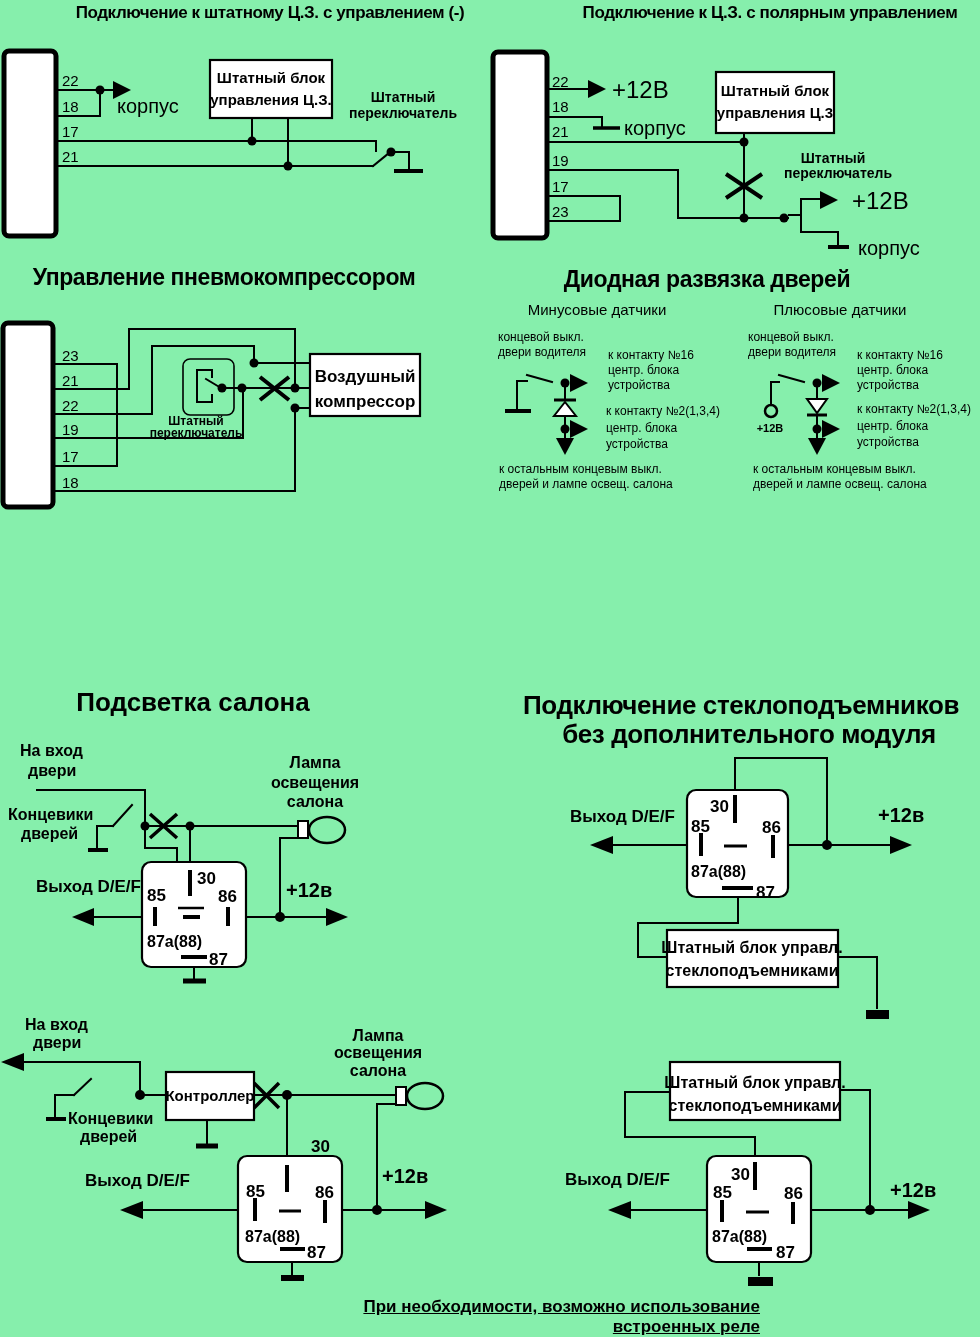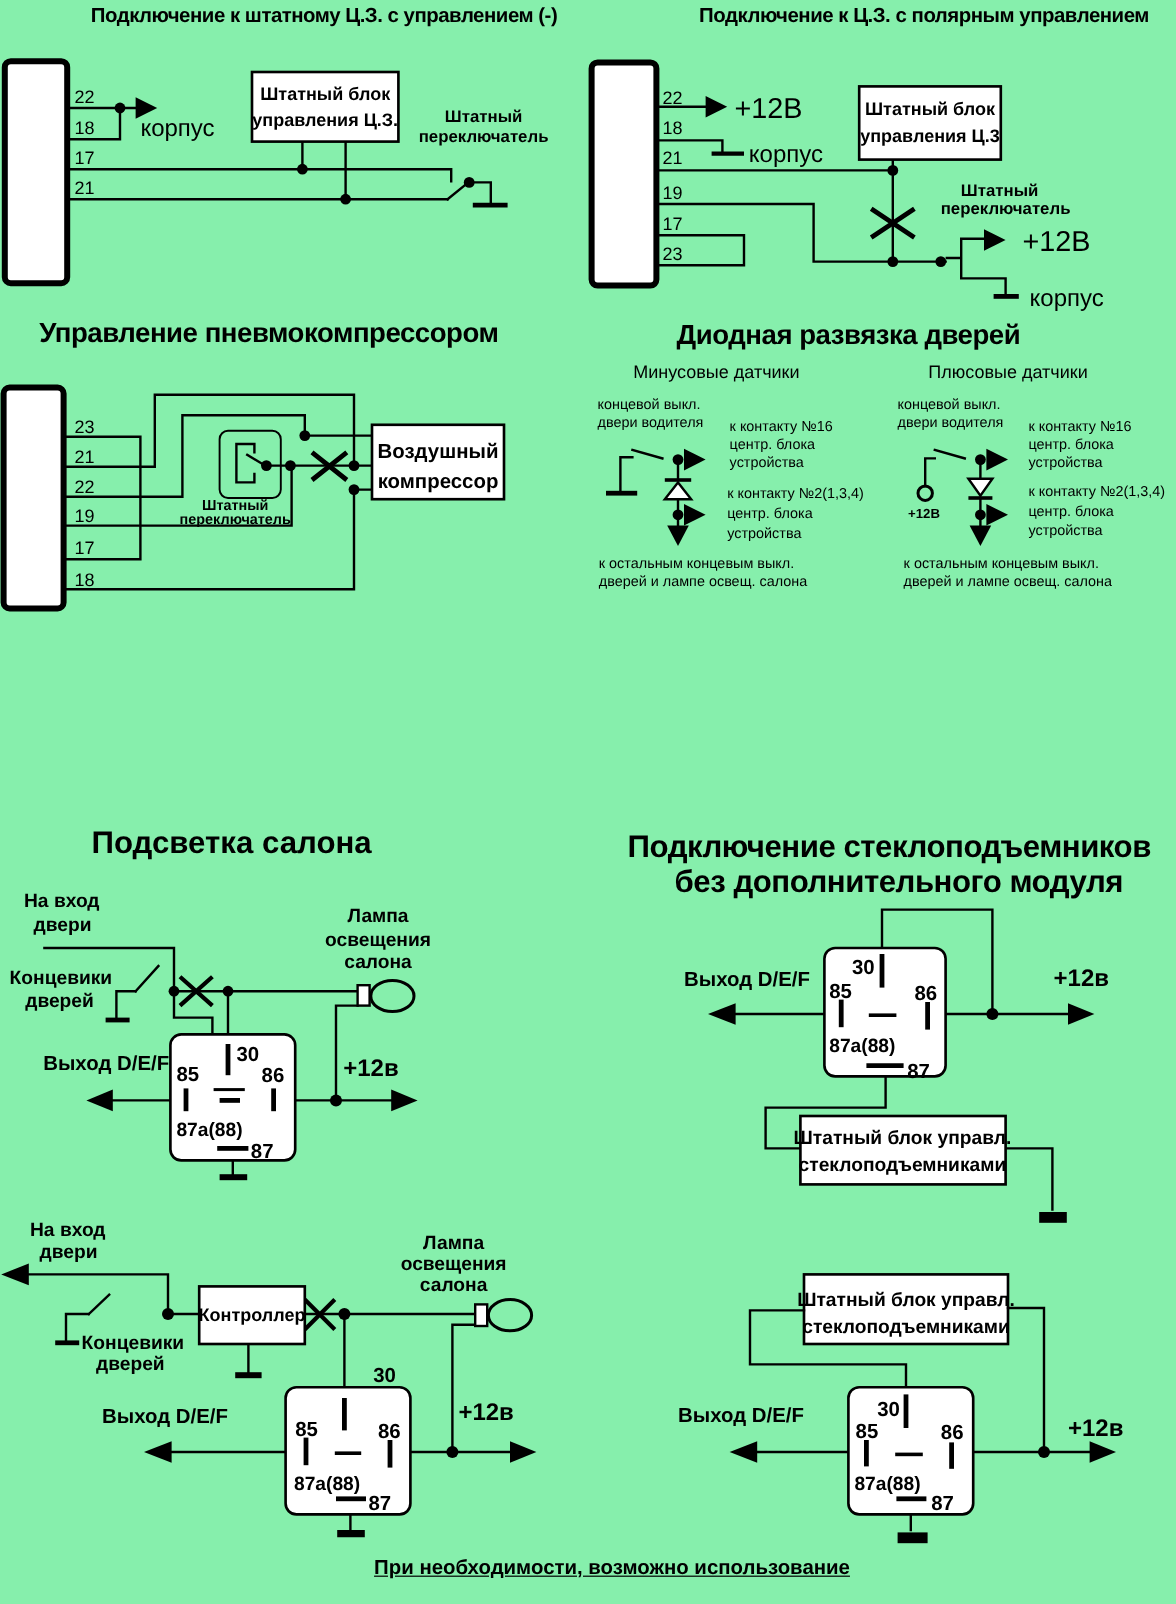--- a/index.html
+++ b/index.html
@@ -19,21 +19,21 @@
   .blk{fill:#fff;stroke:#000;stroke-width:5}
   .dot{fill:#000;stroke:none}
   .solid{fill:#000;stroke:none}
   .oshape{fill:#fff;stroke:#000;stroke-width:2}
   .b{font-weight:bold}
   .f11{font-size:11px}.f12{font-size:12px}.f14{font-size:14px}.f15{font-size:15px}
   .f16{font-size:16px}.f17{font-size:17px}.f20{font-size:20px}.f23{font-size:23px}
   .f24{font-size:24px}.f26{font-size:26px}
   .mid{text-anchor:middle}
   .cond{letter-spacing:-0.4px}
-  #footer{position:absolute;left:260px;top:1297px;width:500px;text-align:center;
+  #footer{position:absolute;left:260px;top:1297px;width:500px;text-align:right;
           font-weight:bold;font-size:17px;line-height:20px}
   #footer div{text-decoration:underline}
 </style>
 </head>
 <body>
 
 <div id="page">
 
   <svg style="left:0;top:0;width:490px;height:250px" viewBox="0 0 490 250">
     <text class="b f17 mid cond" x="270" y="18">Подключение  к штатному Ц.З.  с управлением (-)</text>
@@ -293,15 +293,16 @@
       <text class="b f17" x="731" y="1180">30</text>
       <text class="b f17" x="713" y="1198">85</text>
       <text class="b f17" x="784" y="1199">86</text>
       <text class="b f16" x="712" y="1242">87а(88)</text>
       <text class="b f17" x="776" y="1258">87</text>
     </g>
   </svg>
 
   <div id="footer">
     <div>При необходимости, возможно использование</div>
+    <div>встроенных реле</div>
   </div>
 
 </div>
 
 </body></html>

